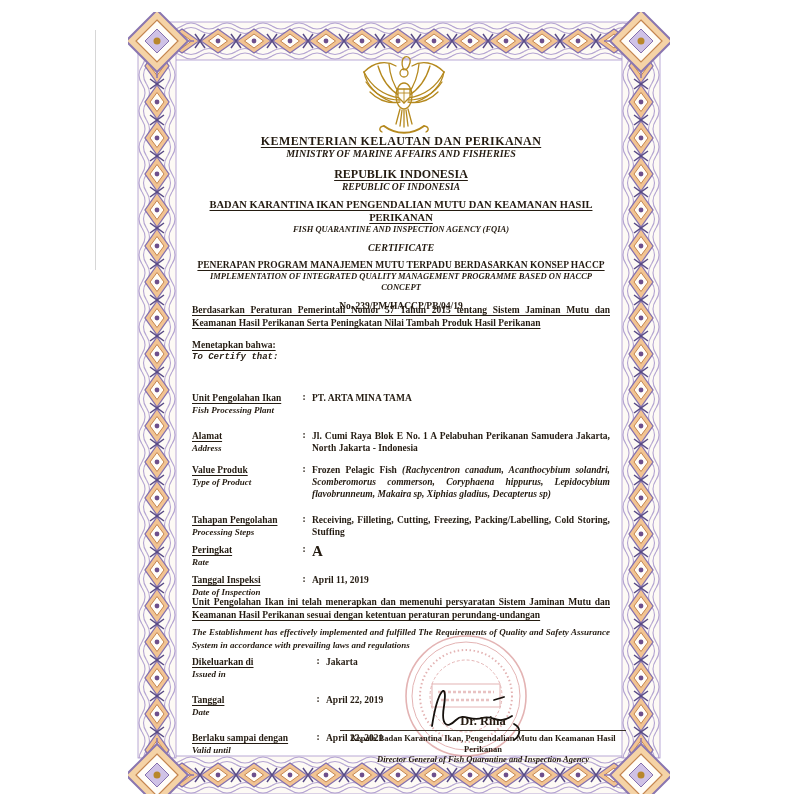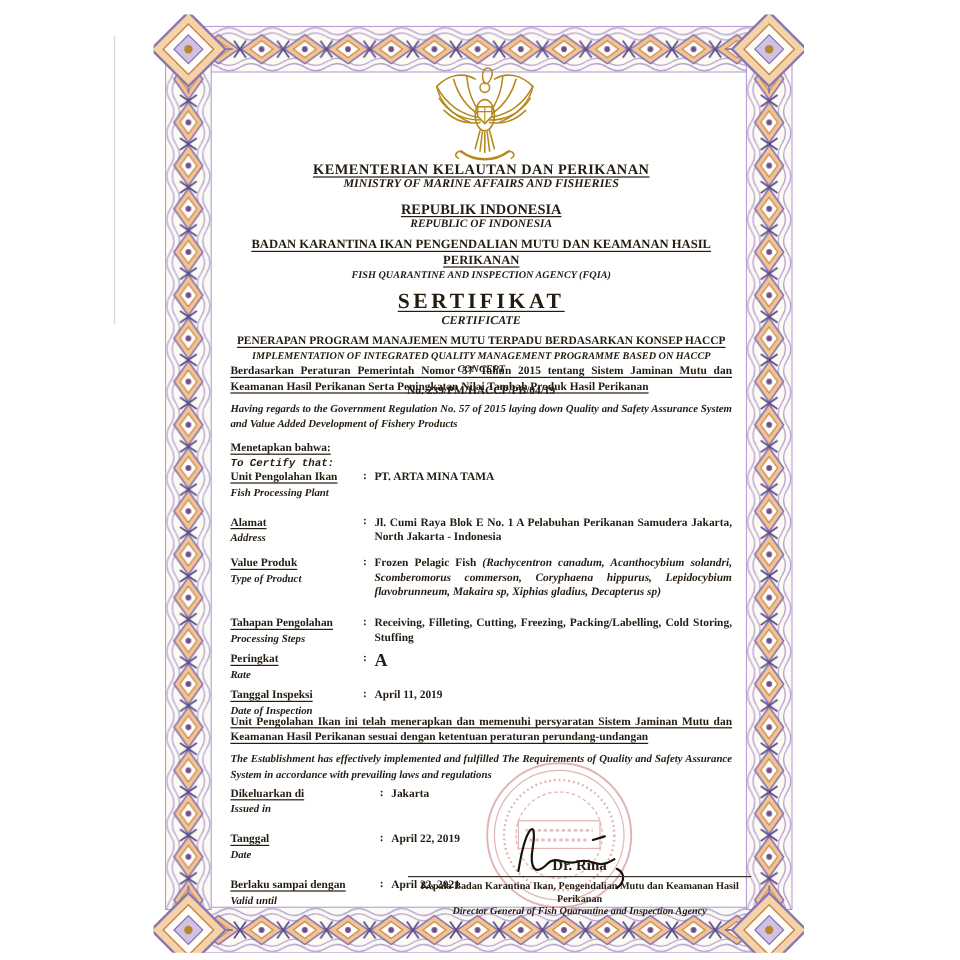--- a/index.html
+++ b/index.html
@@ -155,30 +155,28 @@
     </g>
   </svg>
 
   <div class="content sec-header" style="position:absolute;">
     <div class="t-ministry u">KEMENTERIAN KELAUTAN DAN PERIKANAN</div>
     <div class="t-ministry-en en">MINISTRY OF MARINE AFFAIRS AND FISHERIES</div>
     <div class="t-republic u">REPUBLIK INDONESIA</div>
     <div class="t-republic-en en">REPUBLIC OF INDONESIA</div>
     <div class="t-agency u">BADAN KARANTINA IKAN PENGENDALIAN MUTU DAN KEAMANAN HASIL PERIKANAN</div>
     <div class="t-agency-en en">FISH QUARANTINE AND INSPECTION AGENCY (FQIA)</div>
-    <div class="t-cert u">SERTIFIKAT</div>
     <div class="t-cert-en en">CERTIFICATE</div>
     <div class="t-subject u">PENERAPAN PROGRAM MANAJEMEN MUTU TERPADU BERDASARKAN KONSEP HACCP</div>
     <div class="t-subject-en en">IMPLEMENTATION OF INTEGRATED QUALITY MANAGEMENT PROGRAMME BASED ON HACCP CONCEPT</div>
     <div class="t-number">No. 239/PM/HACCP/PB/04/19</div>
   </div>
 
   <div class="content sec-legal" style="position:absolute;">
     <div class="para-id u">Berdasarkan Peraturan Pemerintah Nomor 57 Tahun 2015 tentang Sistem Jaminan Mutu dan Keamanan Hasil Perikanan Serta Peningkatan Nilai Tambah Produk Hasil Perikanan</div>
-    <div class="para-en">Having regards to the Government Regulation No. 57 of 2015 laying down Quality and Safety Assurance System and Value Added Development of Fishery Products</div>
     <div class="certify">
       <div class="cid u">Menetapkan bahwa:</div>
       <div class="cen">To Certify that:</div>
     </div>
   </div>
 
   <div class="content sec-fields" style="position:absolute;">
     <div class="frow mb-m">
       <div class="flabel">
         <div class="lab-id u">Unit Pengolahan Ikan</div>

